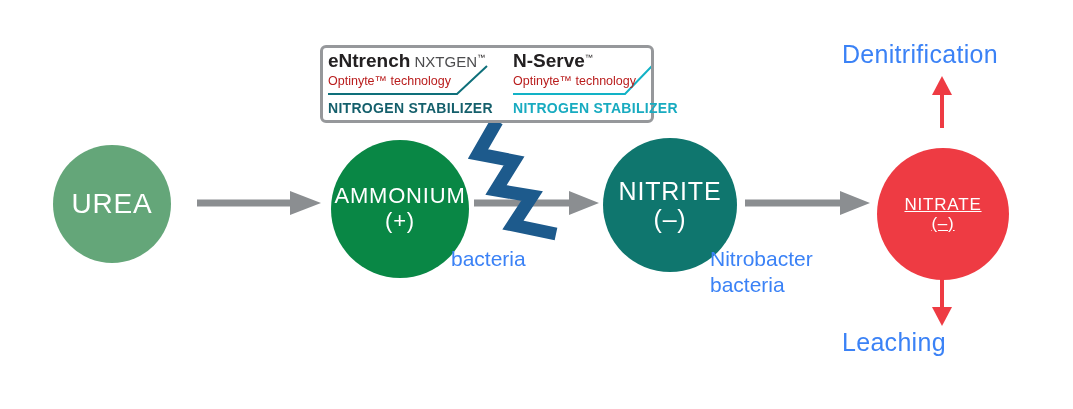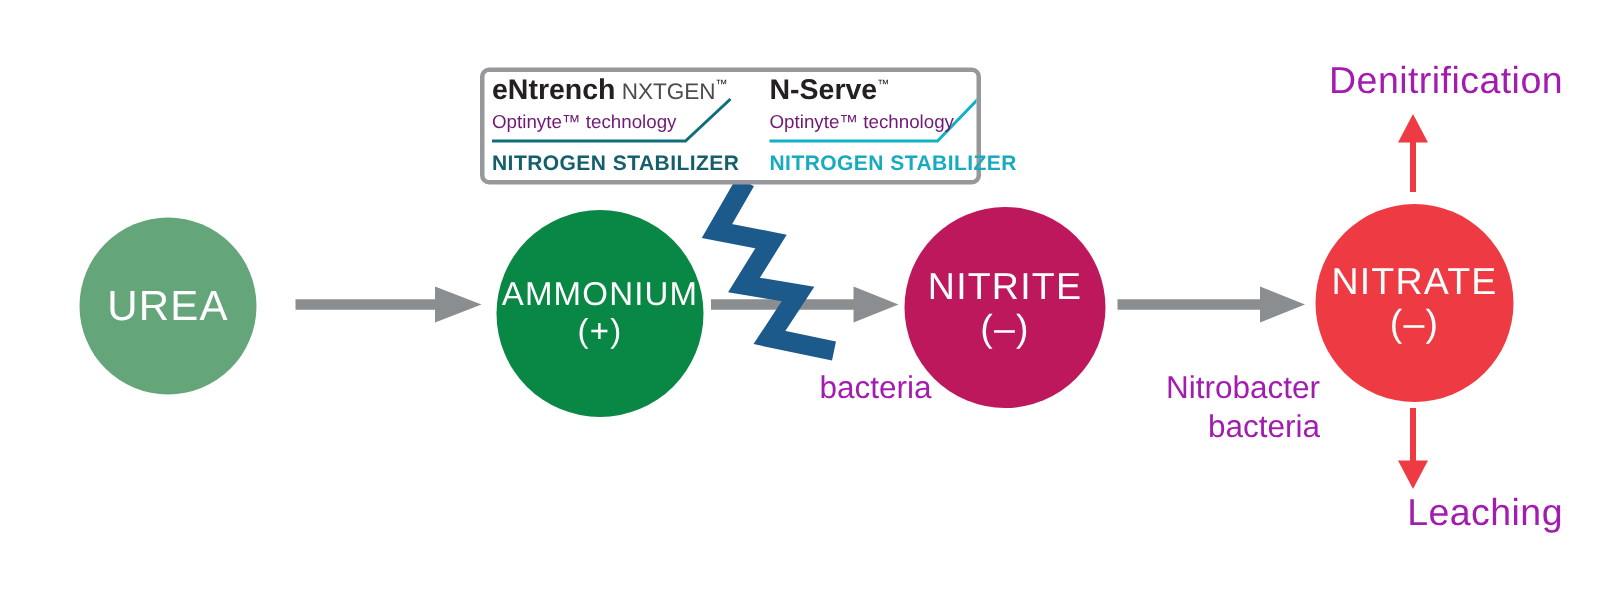--- a/index.html
+++ b/index.html
@@ -30,27 +30,27 @@
     align-items: center;
     justify-content: center;
     color: #ffffff;
     text-align: center;
     letter-spacing: 0.8px;
     line-height: 1.12;
   }
   .node-urea     { left: 53px;  top: 145px; width: 118px; height: 118px; font-size: 28px; }
   .node-ammonium { left: 331px; top: 140px; width: 138px; height: 138px; font-size: 22px; }
   .node-nitrite  { left: 603px; top: 138px; width: 134px; height: 134px; font-size: 25px; }
-  .node-nitrate  { left: 877px; top: 136px; width: 132px; height: 132px; font-size: 25px; }
+  .node-nitrate  { left: 877px; top: 148px; width: 132px; height: 132px; font-size: 17px; text-decoration: underline; }
 
   
   .txt {
     position: absolute;
-    text-align: right;
-    color: #a21caf;
+    text-align: left;
+    color: #3b82f6;
   }
   .bacteria { font-size: 21px; line-height: 26px; width: 170px; }
   .bacteria-1 { left: 451px; top: 246px; }
   .bacteria-2 { left: 710px; top: 246px; }
   .loss-label { font-size: 25px; width: 200px; letter-spacing: 0.3px; }
   .loss-top    { left: 842px; top: 40px; }
   .loss-bottom { left: 842px; top: 328px; }
 
   
   .stab-box {
@@ -67,21 +67,21 @@
     font-size: 19px;
     font-weight: bold;
     color: #232021;
     white-space: nowrap;
   }
   .prod-title .suffix { font-weight: normal; font-size: 15px; color: #4c4c4e; }
   .prod-title sup { font-size: 8px; font-weight: normal; }
   .prod-sub {
     position: absolute;
     font-size: 12.5px;
-    color: #701a75;
+    color: #b91c1c;
     white-space: nowrap;
   }
   .prod-tag {
     position: absolute;
     font-size: 14px;
     font-weight: bold;
     letter-spacing: 0.3px;
     white-space: nowrap;
   }
   .t1 { left: 5px;   top: 2px; }
@@ -128,21 +128,21 @@
   </svg>
 
   <div class="node node-urea" style="background-color: rgb(100, 166, 121);">
     <div>UREA</div>
     <div></div>
   </div>
   <div class="node node-ammonium" style="background-color: rgb(9, 135, 69);">
     <div>AMMONIUM</div>
     <div>(+)</div>
   </div>
-  <div class="node node-nitrite" style="background-color: #be185d;">
+  <div class="node node-nitrite" style="background-color: #0f766e;">
     <div>NITRITE</div>
     <div>(–)</div>
   </div>
   <div class="node node-nitrate" style="background-color: rgb(238, 59, 67);">
     <div>NITRATE</div>
     <div>(–)</div>
   </div>
 
   <div class="txt bacteria bacteria-1">
     <div>bacteria</div>

